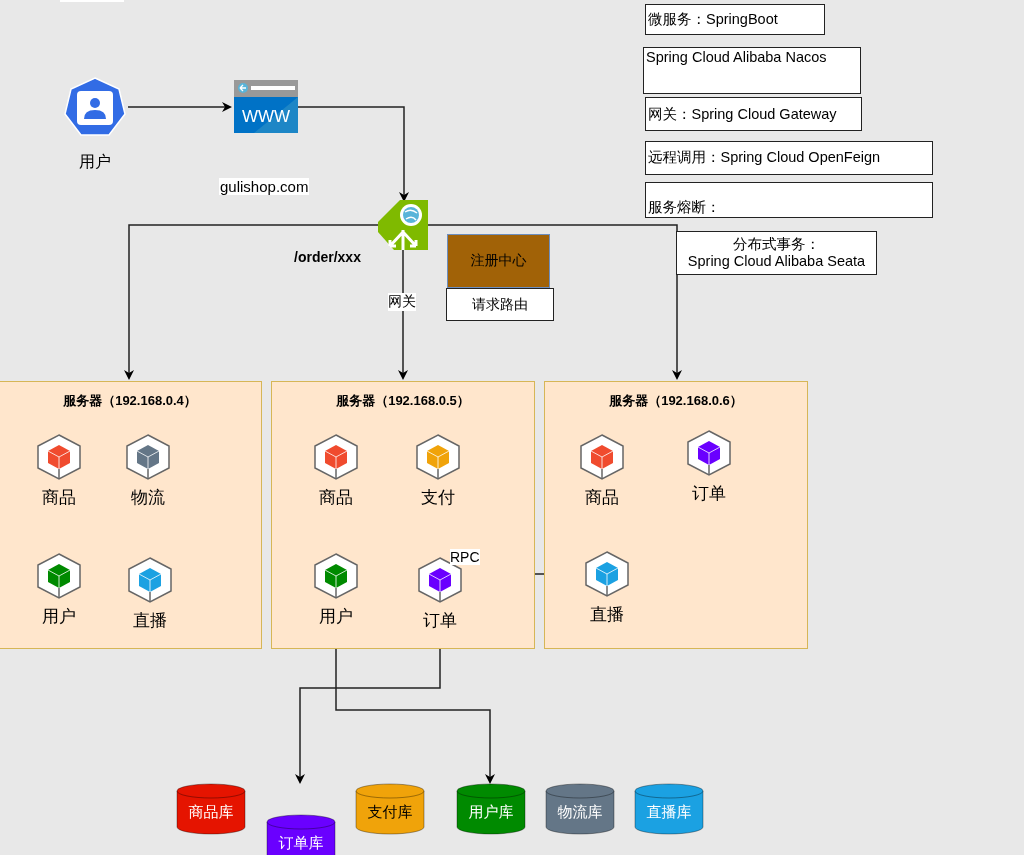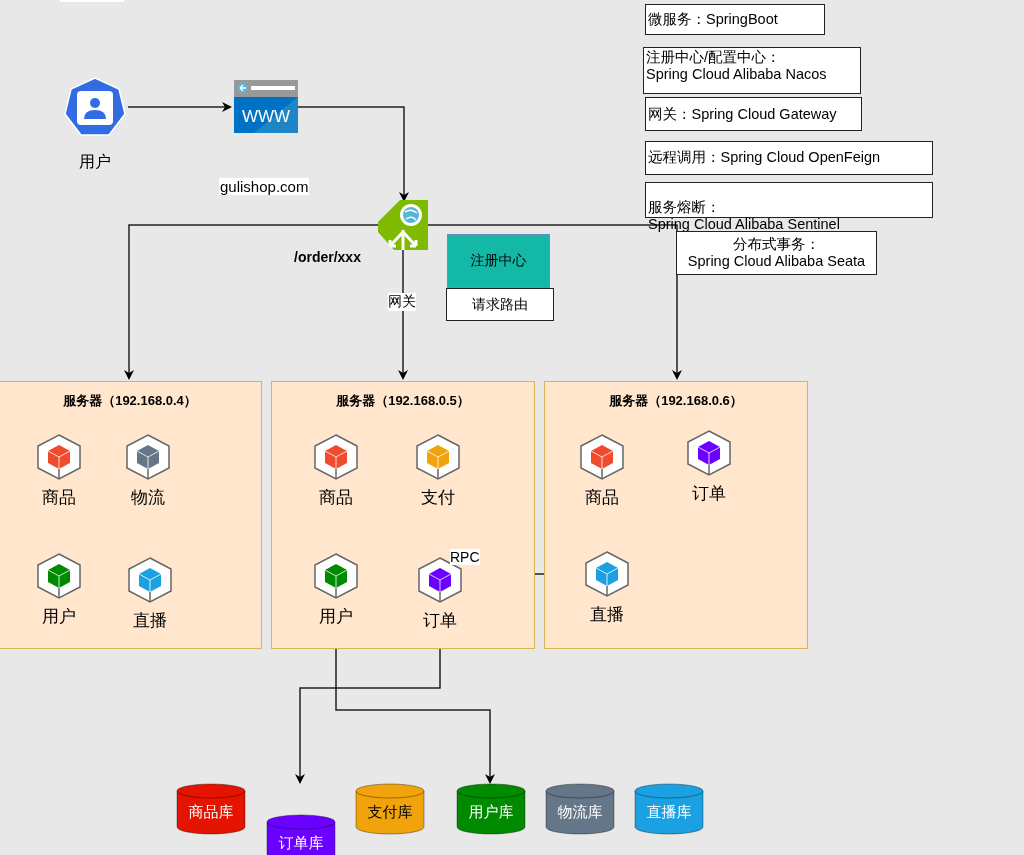--- a/index.html
+++ b/index.html
@@ -12,21 +12,21 @@
   .label { font-size:16px; }
   .lbl-white { background:#fff;margin-top:28px; }
   .server { background:#ffe6cc; border:1.5px solid #d6b656; box-sizing:border-box; }
   .server-title { position:absolute; left:0; right:0; top:10px; text-align:center; font-size:13px; font-weight:bold; }
   .svc { position:absolute; width:60px; text-align:center; }
   .svc svg { display:block; margin:0 auto; }
   .svc-label { font-size:17px; margin-top:6px; }
   .db { position:absolute; width:70px; height:52px; }
   .db svg { position:absolute; left:0; top:0; }
   .db-label { position:absolute; left:0; right:0; top:20px; text-align:center; font-size:15px; }
-  .reg { left:447px; top:234px; width:103px; height:54px; background:#14b8a6; border:1.5px solid #6c8ebf; box-sizing:border-box; display:flex; align-items:center; justify-content:center; font-size:14px; }
+  .reg { left:447px; top:234px; width:103px; height:54px; background:#a16207; border:1.5px solid #6c8ebf; box-sizing:border-box; display:flex; align-items:center; justify-content:center; font-size:14px; }
   .route { left:446px; top:288px; width:108px; height:33px; background:#fff; border:1.5px solid #222; box-sizing:border-box; display:flex; align-items:center; justify-content:center; font-size:14px; }
 </style>
 </head>
 <body>
 
 <div class="abs top-white"></div>
 
 <svg class="lines">
   <defs>
     <marker id="arr" markerWidth="10" markerHeight="10" refX="8" refY="5" orient="auto" markerUnits="userSpaceOnUse">
@@ -81,32 +81,30 @@
 <div class="abs" style="left:294px;top:249px;font-size:14px;"><b>/order/xxx</b></div>
 <div class="abs lbl-white" style="left:388px;top:265px;font-size:14px;">网关</div>
 
 <div class="abs reg">注册中心</div>
 <div class="abs route">请求路由</div>
 
 <div class="abs legend-box" style="left:645px;top:4px;width:180px;height:31px;padding-top:6px;">
     <div>微服务：SpringBoot</div>
   </div>
 <div class="abs legend-box" style="left:643px;top:47px;width:218px;height:47px;">
-    <div>注册中心/配置中心：</div>
     <div>Spring Cloud Alibaba Nacos</div>
   </div>
 <div class="abs legend-box" style="left:645px;top:97px;width:217px;height:34px;padding-top:8px;">
     <div>网关：Spring Cloud Gateway</div>
   </div>
 <div class="abs legend-box" style="left:645px;top:141px;width:288px;height:34px;padding-top:7px;">
     <div>远程调用：Spring Cloud OpenFeign</div>
   </div>
 <div class="abs legend-box" style="left:645px;top:182px;width:288px;height:36px;padding-top:16px;">
     <div>服务熔断：</div>
-    <div>Spring Cloud Alibaba Sentinel</div>
   </div>
 <div class="abs legend-box" style="left:676px;top:231px;width:201px;height:44px;text-align:center;padding-top:4px;">
     <div>分布式事务：</div>
     <div>Spring Cloud Alibaba Seata</div>
   </div>
 
 <div class="abs server" style="left:-2px;top:381px;width:264px;height:268px;">
   <div class="server-title">服务器（192.168.0.4）</div>
 </div>
 <div class="abs server" style="left:271px;top:381px;width:264px;height:268px;padding-left:41px;">

